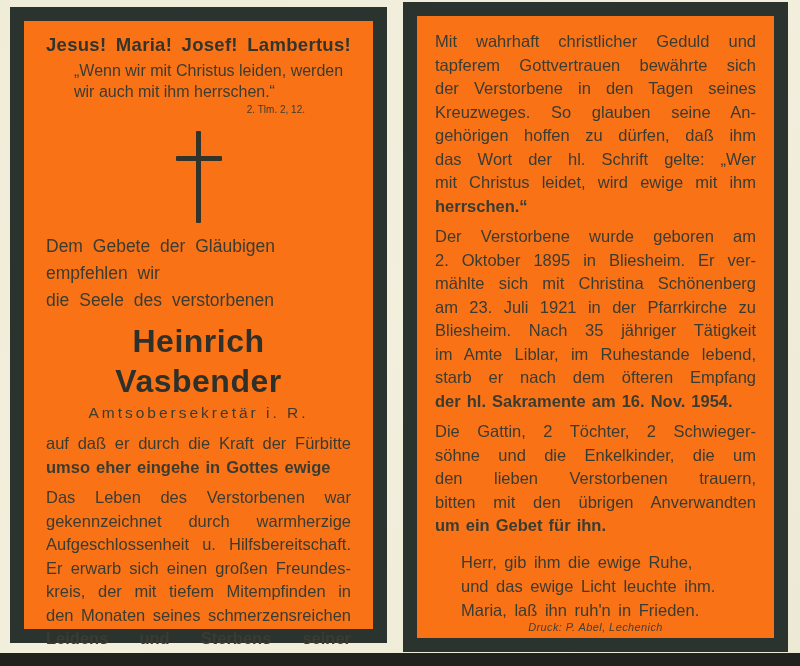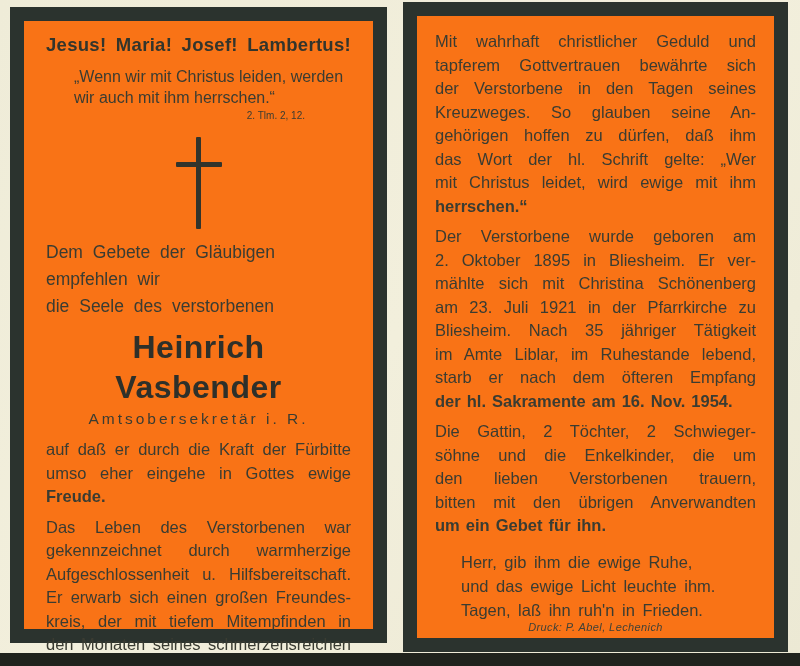--- a/index.html
+++ b/index.html
@@ -28,21 +28,21 @@
 
   .lp-inner { padding: 12px 22px 0 22px; }
   .rp-inner { padding: 14px 18px 0 18px; position: relative; height: 100%; box-sizing: border-box; }
 
   
   .card-title {
     font-weight: bold; font-size: 18.5px; line-height: 24px;
     text-align: justify; text-align-last: justify;
     letter-spacing: 0.3px; color: #33352c;
   }
-  .quote-block { margin-top: 9px; padding-left: 28px; font-size: 16px; line-height: 21px; }
+  .quote-block { margin-top: 3px; padding-left: 28px; font-size: 16px; line-height: 21px; }
   .quote-cite { text-align: right; padding-right: 46px; margin-top: 2px; font-size: 10px; }
 
   .cross {
     position: relative; width: 50px; height: 92px;
     margin: 16px auto 0 auto;
   }
   .cross::before {
     content: ""; position: absolute; left: 50%; margin-left: -2.5px;
     top: 0; bottom: 0; width: 5px; background: #32342c; border-radius: 1px;
   }
@@ -90,21 +90,20 @@
     <div class="dedication">
         <div class="line">Dem Gebete der Gläubigen</div>
         <div class="line">empfehlen wir</div>
         <div class="line">die Seele des verstorbenen</div>
       </div>
     <div class="deceased-name">Heinrich Vasbender</div>
     <div class="deceased-title">Amtsobersekretär i. R.</div>
     <div class="jpara">
         <div class="line">auf daß er durch die Kraft der Fürbitte</div>
         <div class="line">umso eher eingehe in Gottes ewige</div>
-        <div class="line">Freude.</div>
       </div>
     <div class="jpara">
         <div class="line">Das Leben des Verstorbenen war</div>
         <div class="line">gekennzeichnet durch warmherzige</div>
         <div class="line">Aufgeschlossenheit u. Hilfsbereitschaft.</div>
         <div class="line">Er erwarb sich einen großen Freundes-</div>
         <div class="line">kreis, der mit tiefem Mitempfinden in</div>
         <div class="line">den Monaten seines schmerzensreichen</div>
         <div class="line">Leidens und Sterbens seiner gedachte.</div>
       </div>
@@ -136,19 +135,19 @@
     <div class="jpara">
         <div class="line">Die Gattin, 2 Töchter, 2 Schwieger-</div>
         <div class="line">söhne und die Enkelkinder, die um</div>
         <div class="line">den lieben Verstorbenen trauern,</div>
         <div class="line">bitten mit den übrigen Anverwandten</div>
         <div class="line">um ein Gebet für ihn.</div>
       </div>
     <div class="prayer">
         <div class="line">Herr, gib ihm die ewige Ruhe,</div>
         <div class="line">und das ewige Licht leuchte ihm.</div>
-        <div class="line">Tagen, laß ihn ruh'n in Frieden.</div>
+        <div class="line">Maria, laß ihn ruh'n in Frieden.</div>
       </div>
     <div class="printer-credit">Druck: P. Abel, Lechenich</div>
   </div>
 </div>
 
 <div class="scan-edge-bottom"></div>
 
 </body></html>

